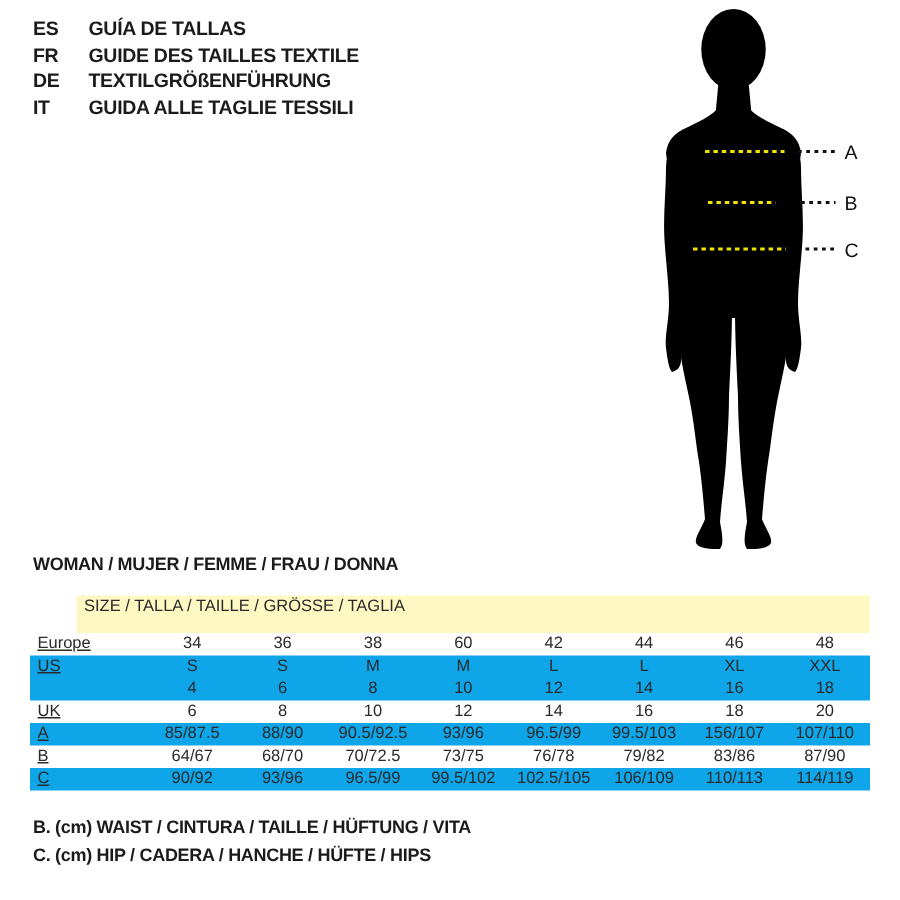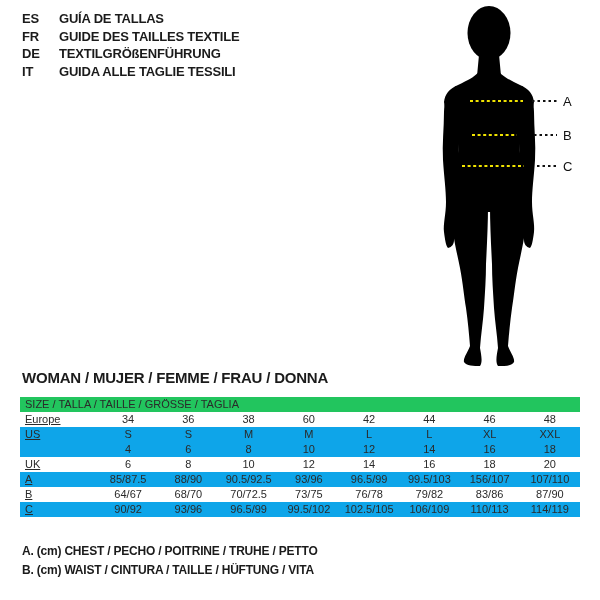--- a/index.html
+++ b/index.html
@@ -13,23 +13,23 @@
   .lang-row{display:flex;height:17.5px;line-height:17.5px;}
   .lang-code{width:37px;font-weight:700;font-size:13px;letter-spacing:-0.2px;}
   .lang-label{font-weight:700;font-size:13px;letter-spacing:-0.2px;white-space:nowrap;}
   
   .figure-svg{position:absolute;left:400px;top:0;width:200px;height:380px;}
   .silhouette{fill:#000000;}
   .dash-yellow{stroke:#f0e300;stroke-width:2;stroke-dasharray:3 2.6;fill:none;}
   .dash-black{stroke:#111111;stroke-width:2;stroke-dasharray:2.5 3;fill:none;}
   .marker-label{font-family:"Liberation Sans","DejaVu Sans",sans-serif;font-size:13px;fill:#111111;}
   
-  .group-title{position:absolute;left:22px;top:369px;font-size:15px;font-weight:700;letter-spacing:-0.2px;}
+  .group-title{position:absolute;left:22px;top:369px;font-size:12px;font-weight:700;letter-spacing:-0.2px;}
   .size-table{position:absolute;left:20px;top:397px;width:560px;}
-  .t-header{height:15px;line-height:15px;background:#22c55e;font-size:11px;color:#2a2a2a;padding-left:5px;box-sizing:border-box;}
+  .t-header{height:25px;line-height:15px;background:#fef9c3;font-size:11px;color:#2a2a2a;padding-left:5px;box-sizing:border-box;margin-left:31px;}
   .t-row{display:grid;grid-template-columns:78px repeat(8,1fr);height:15px;line-height:15px;font-size:11px;color:#2a2a2a;}
   .t-row.shade{background:#0ea5e9;}
   .t-label{padding-left:5px;text-align:left;text-decoration:underline;}
   .t-cell{text-align:center;}
   
   .legend-block{position:absolute;left:22px;top:542px;}
   .legend-line{height:19px;line-height:19px;font-size:12px;font-weight:700;letter-spacing:-0.2px;white-space:nowrap;}
 </style>
 </head>
 <body>
@@ -216,15 +216,15 @@
         <div class="t-cell">99.5/102</div>
         <div class="t-cell">102.5/105</div>
         <div class="t-cell">106/109</div>
         <div class="t-cell">110/113</div>
         <div class="t-cell">114/119</div>
       </div>
     </div>
 </div>
 
 <div class="legend-block" id="legend-block">
-    <div class="legend-line">A. (cm) CHEST / PECHO / POITRINE / TRUHE / PETTO</div>
     <div class="legend-line">B. (cm) WAIST / CINTURA / TAILLE / HÜFTUNG / VITA</div>
+    <div class="legend-line">C. (cm) HIP / CADERA / HANCHE / HÜFTE / HIPS</div>
   </div>
 
 </body></html>

